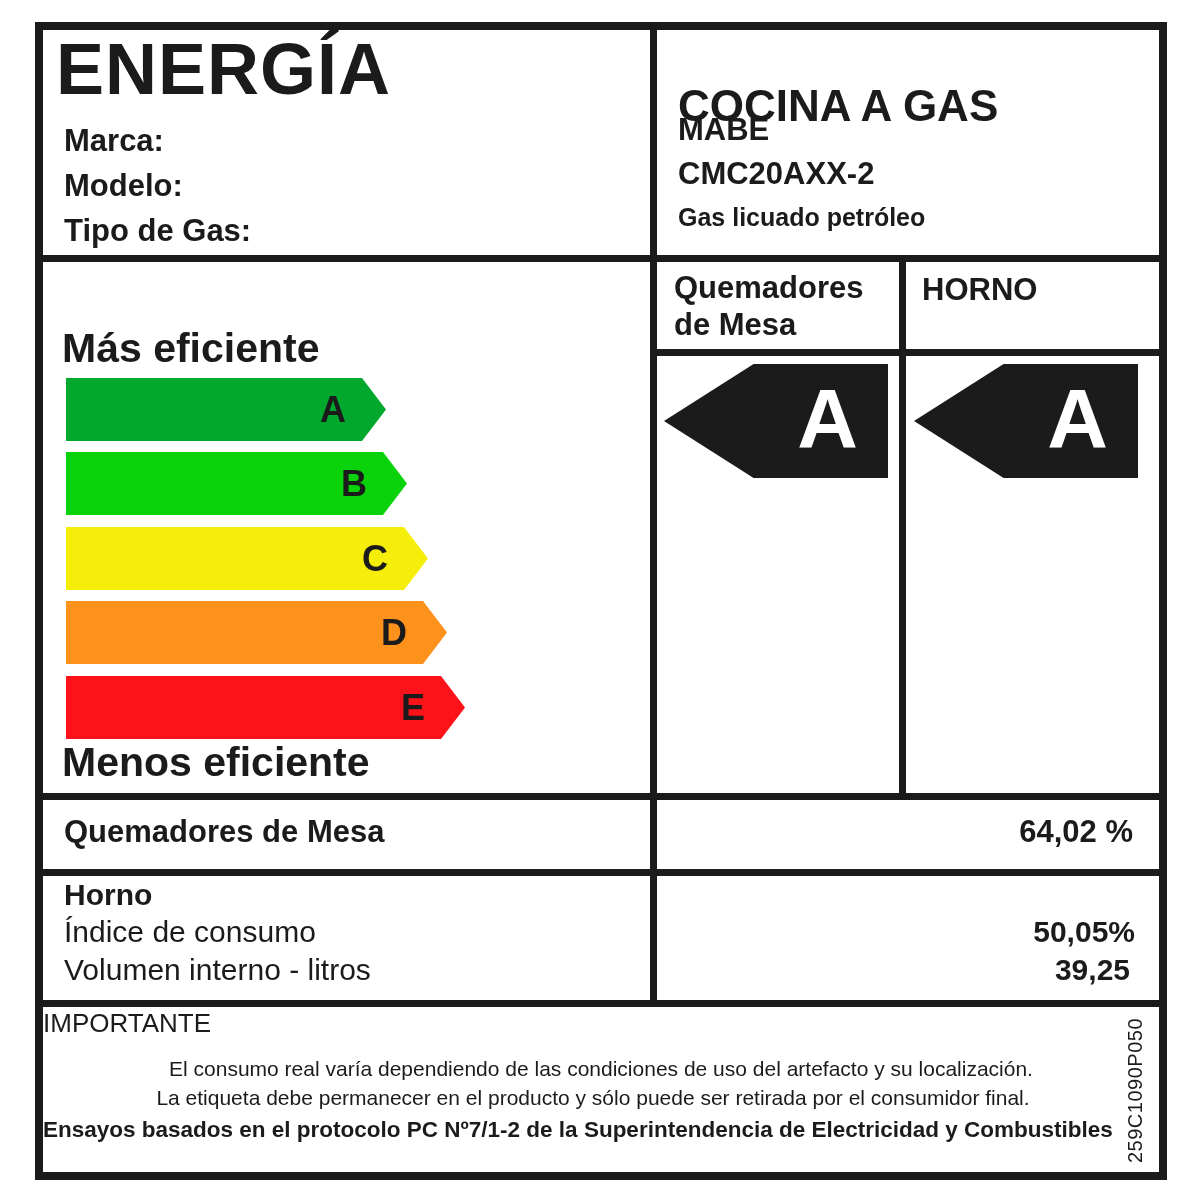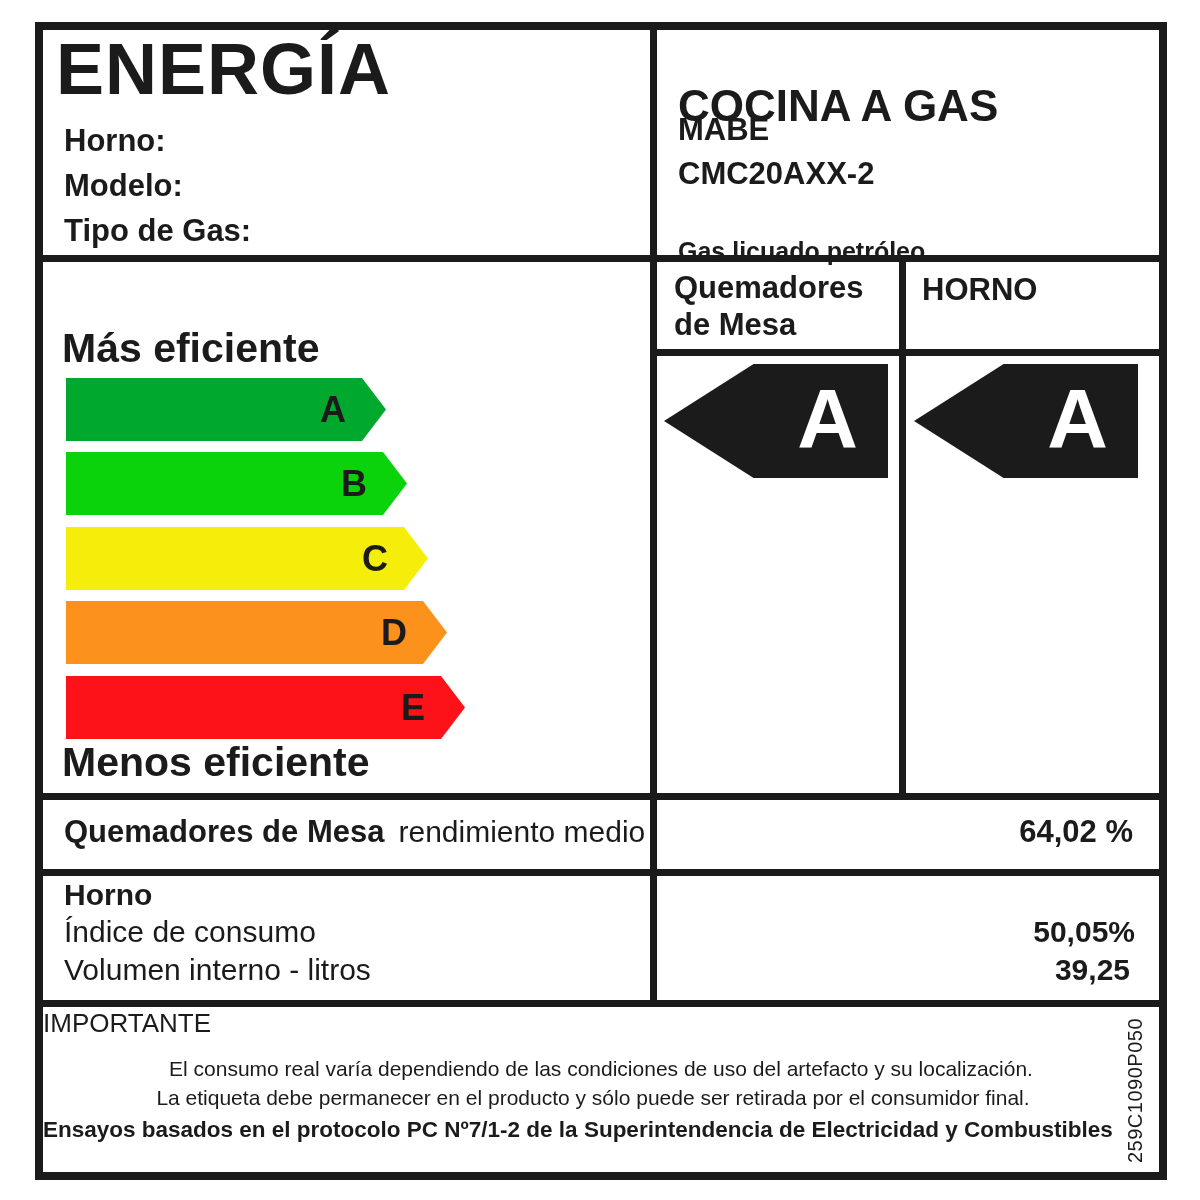--- a/index.html
+++ b/index.html
@@ -19,21 +19,21 @@
   .h3{left:39px;top:793px;width:1124px;height:7px;}
   .h4{left:39px;top:869px;width:1124px;height:7px;}
   .h5{left:39px;top:1000px;width:1124px;height:7px;}
   
   .energia{left:56px;top:33px;font-size:72px;font-weight:bold;letter-spacing:1px;line-height:1;}
   .hdr-field{left:64px;font-size:31px;font-weight:bold;line-height:1;}
   .f0{top:125px;} .f1{top:170px;} .f2{top:215px;}
   .prod-type{left:678px;top:52px;font-size:44px;font-weight:bold;line-height:1;margin-top:32px;}
   .brand{left:678px;top:114px;font-size:31px;font-weight:bold;line-height:1;}
   .model{left:678px;top:158px;font-size:31px;font-weight:bold;line-height:1;}
-  .gastype{left:678px;top:205px;font-size:25px;font-weight:bold;line-height:1;margin-top:34px;}
+  .gastype{left:678px;top:205px;font-size:25px;font-weight:bold;line-height:1;}
   
   .mas{left:62px;top:328px;font-size:41px;font-weight:bold;line-height:1;}
   .menos{left:62px;top:742px;font-size:41px;font-weight:bold;line-height:1;}
   .bar{left:66px;height:63px;clip-path:polygon(0 0, calc(100% - 24px) 0, 100% 50%, calc(100% - 24px) 100%, 0 100%);}
   .bar span{position:absolute;right:40px;top:50%;transform:translateY(-50%);
     font-size:36px;font-weight:bold;color:#1b1b1b;line-height:1;}
   .bar0{top:378px;width:320px;} .bar1{top:452px;width:341px;}
   .bar2{top:527px;width:362px;} .bar3{top:601px;width:381px;}
   .bar4{top:676px;width:399px;}
   
@@ -71,21 +71,21 @@
 
 <div class="abs line v1"></div>
 <div class="abs line h1"></div>
 <div class="abs line h2"></div>
 <div class="abs line v2"></div>
 <div class="abs line h3"></div>
 <div class="abs line h4"></div>
 <div class="abs line h5"></div>
 
 <div class="abs energia">ENERGÍA</div>
-<div class="abs hdr-field f0">Horno:</div>
+<div class="abs hdr-field f0">Marca:</div>
 <div class="abs hdr-field f1">Modelo:</div>
 <div class="abs hdr-field f2">Tipo de Gas:</div>
 
 <div class="abs prod-type">COCINA A GAS</div>
 <div class="abs brand">MABE</div>
 <div class="abs model">CMC20AXX-2</div>
 <div class="abs gastype">Gas licuado petróleo</div>
 
 <div class="abs mas">Más eficiente</div>
 <div class="abs bar bar0" style="background: rgb(0, 168, 45);">
@@ -109,21 +109,20 @@
 <div class="abs colhead ch1">HORNO</div>
 <div class="abs grade-arrow ga0" style="background: rgb(27, 27, 27);">
     <span>A</span>
   </div>
 <div class="abs grade-arrow ga1" style="background: rgb(27, 27, 27);">
     <span>A</span>
   </div>
 
 <div class="abs row1-left">
   <span class="b">Quemadores de Mesa</span>
-  <span class="r">rendimiento medio</span>
 </div>
 <div class="abs row1-val">64,02 %</div>
 
 <div class="abs row2-name">Horno</div>
 <div class="abs row2-l0">Índice de consumo</div>
 <div class="abs row2-l1">Volumen interno - litros</div>
 <div class="abs row2-v0">50,05%</div>
 <div class="abs row2-v1">39,25</div>
 
 <div class="abs imp-title">IMPORTANTE</div>

